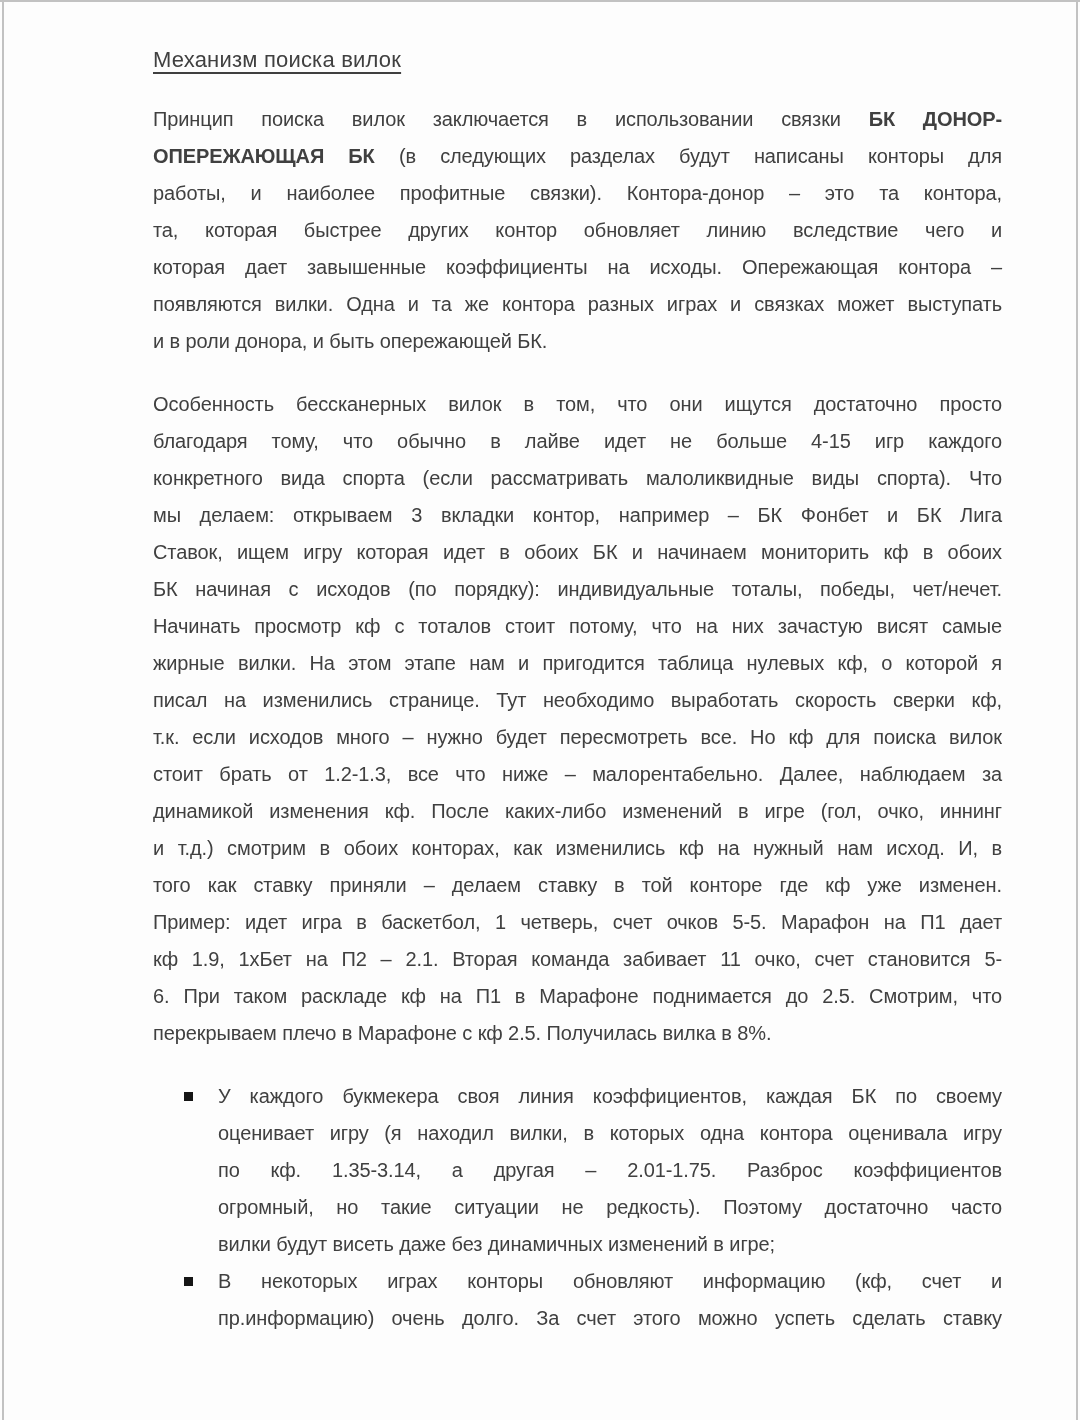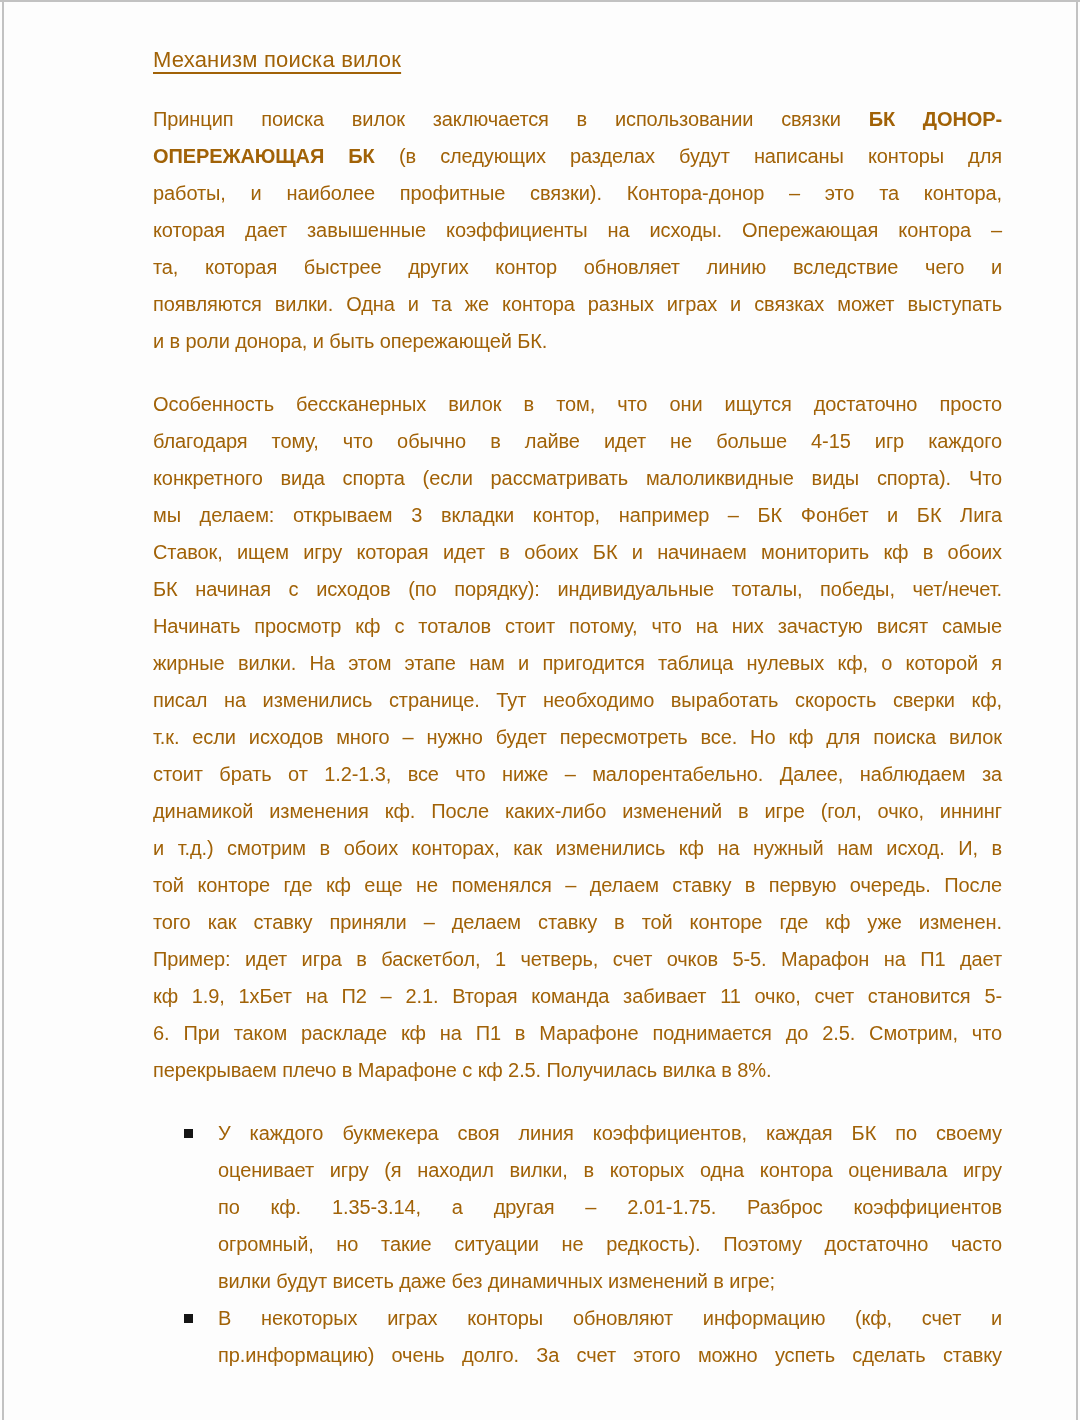--- a/index.html
+++ b/index.html
@@ -6,21 +6,21 @@
   body {
     width: 1080px; height: 1420px;
     background: #ffffff;
     font-family: "Liberation Sans", "DejaVu Sans", sans-serif;
     overflow: hidden;
   }
   .page {
     position: relative;
     width: 1080px; height: 1420px;
     background: #fdfdfd;
-    color: #a16207;
+    color: #404040;
   }
   .edge { position: absolute; background: #c2c2c2; }
   .edge-top { top: 0; left: 0; width: 1080px; height: 2px; }
   .edge-left { top: 0; left: 2px; width: 2px; height: 1420px; }
   .edge-right { top: 0; right: 2px; width: 2px; height: 1420px; }
   .content {
     position: absolute;
     left: 153px; top: 45px;
     width: 849px;
   }
@@ -63,42 +63,41 @@
 
   <div class="content">
 
     <h1 class="title">Механизм поиска вилок</h1>
 
     <div class="para">
       <div class="line"><span>Принцип поиска вилок заключается в использовании связки </span><span class="bi">БК ДОНОР-</span></div>
       <div class="line"><span class="bi">ОПЕРЕЖАЮЩАЯ БК </span><span>(в следующих разделах будут написаны конторы для</span></div>
       <div>
           <div class="line">работы, и наиболее профитные связки). Контора-донор – это та контора,</div>
+          <div class="line">та, которая быстрее других контор обновляет линию вследствие чего и</div>
           <div class="line">которая дает завышенные коэффициенты на исходы. Опережающая контора –</div>
-          <div class="line">та, которая быстрее других контор обновляет линию вследствие чего и</div>
           <div class="line">появляются вилки. Одна и та же контора разных играх и связках может выступать</div>
           <div class="line last">и в роли донора, и быть опережающей БК.</div>
         </div>
     </div>
 
     <div class="para">
         <div class="line">Особенность бессканерных вилок в том, что они ищутся достаточно просто</div>
         <div class="line">благодаря тому, что обычно в лайве идет не больше 4-15 игр каждого</div>
         <div class="line">конкретного вида спорта (если рассматривать малоликвидные виды спорта). Что</div>
         <div class="line">мы делаем: открываем 3 вкладки контор, например – БК Фонбет и БК Лига</div>
         <div class="line">Ставок, ищем игру которая идет в обоих БК и начинаем мониторить кф в обоих</div>
         <div class="line">БК начиная с исходов (по порядку): индивидуальные тоталы, победы, чет/нечет.</div>
         <div class="line">Начинать просмотр кф с тоталов стоит потому, что на них зачастую висят самые</div>
         <div class="line">жирные вилки. На этом этапе нам и пригодится таблица нулевых кф, о которой я</div>
         <div class="line">писал на изменились странице. Тут необходимо выработать скорость сверки кф,</div>
         <div class="line">т.к. если исходов много – нужно будет пересмотреть все. Но кф для поиска вилок</div>
         <div class="line">стоит брать от 1.2-1.3, все что ниже – малорентабельно. Далее, наблюдаем за</div>
         <div class="line">динамикой изменения кф. После каких-либо изменений в игре (гол, очко, иннинг</div>
         <div class="line">и т.д.) смотрим в обоих конторах, как изменились кф на нужный нам исход. И, в</div>
-        <div class="line">той конторе где кф еще не поменялся – делаем ставку в первую очередь. После</div>
         <div class="line">того как ставку приняли – делаем ставку в той конторе где кф уже изменен.</div>
         <div class="line">Пример: идет игра в баскетбол, 1 четверь, счет очков 5-5. Марафон на П1 дает</div>
         <div class="line">кф 1.9, 1хБет на П2 – 2.1. Вторая команда забивает 11 очко, счет становится 5-</div>
         <div class="line">6. При таком раскладе кф на П1 в Марафоне поднимается до 2.5. Смотрим, что</div>
         <div class="line last">перекрываем плечо в Марафоне с кф 2.5. Получилась вилка в 8%.</div>
       </div>
 
     <ul class="bullets">
       <li>
         <span class="marker"></span>

